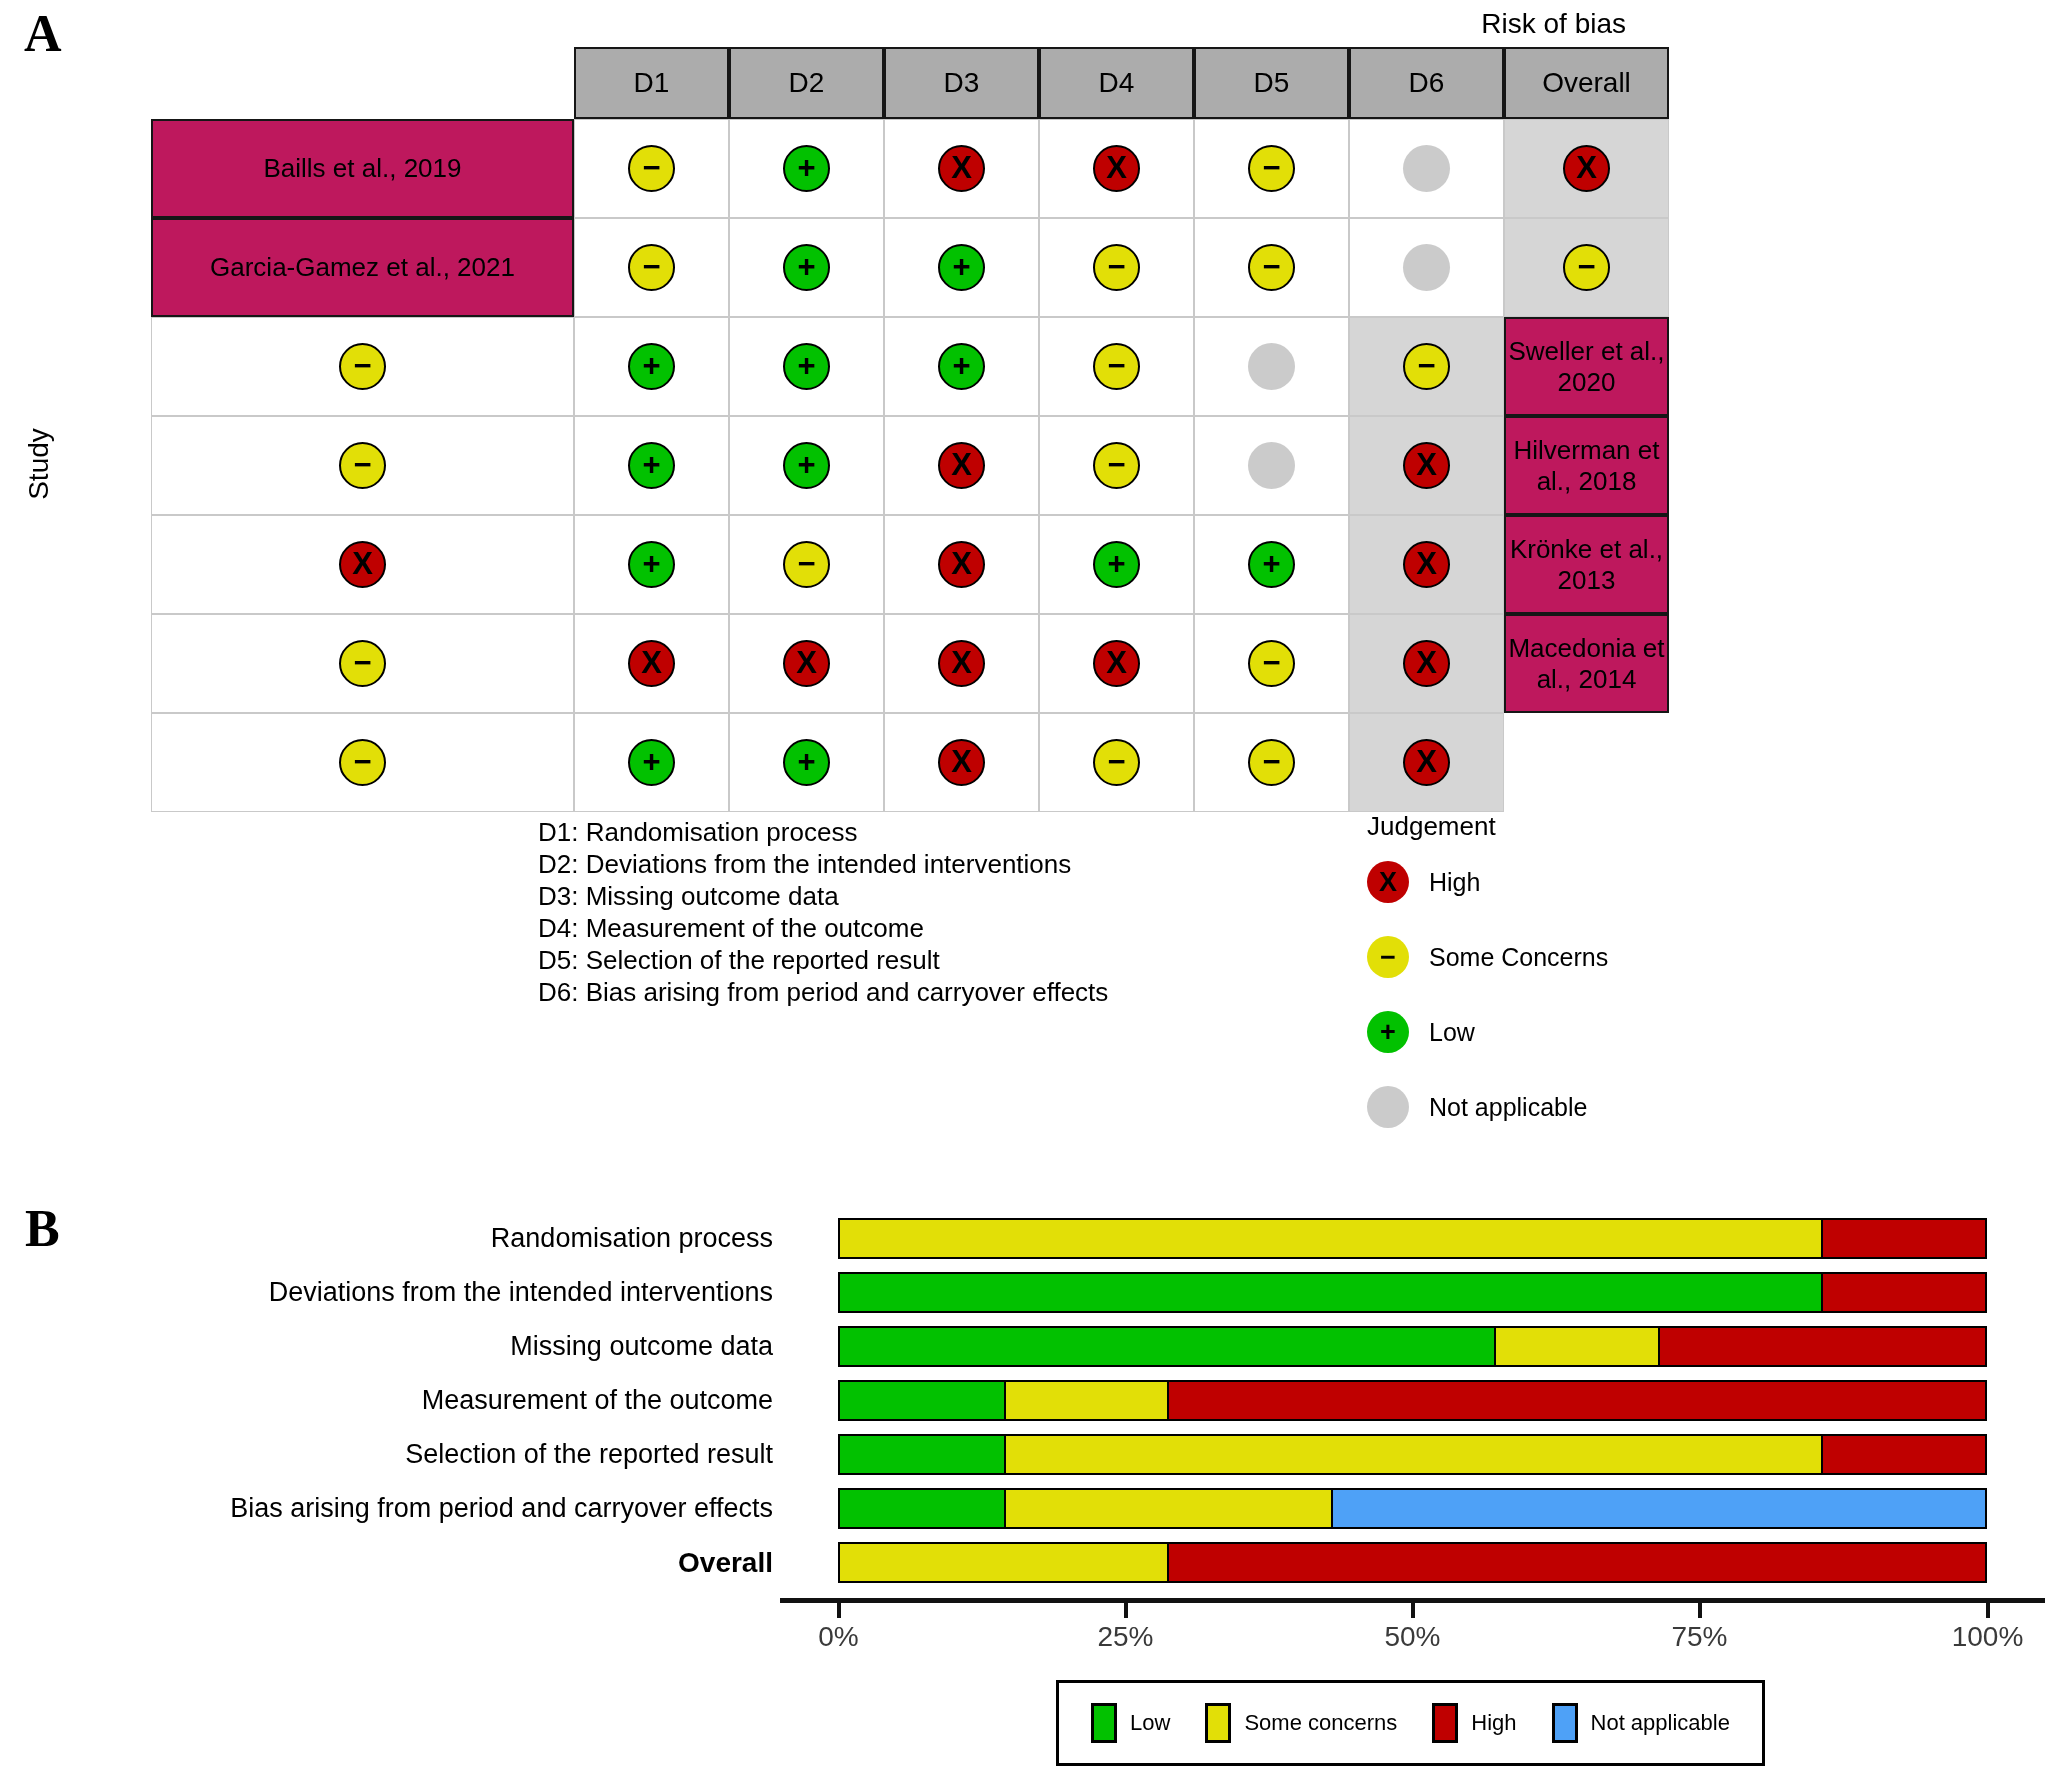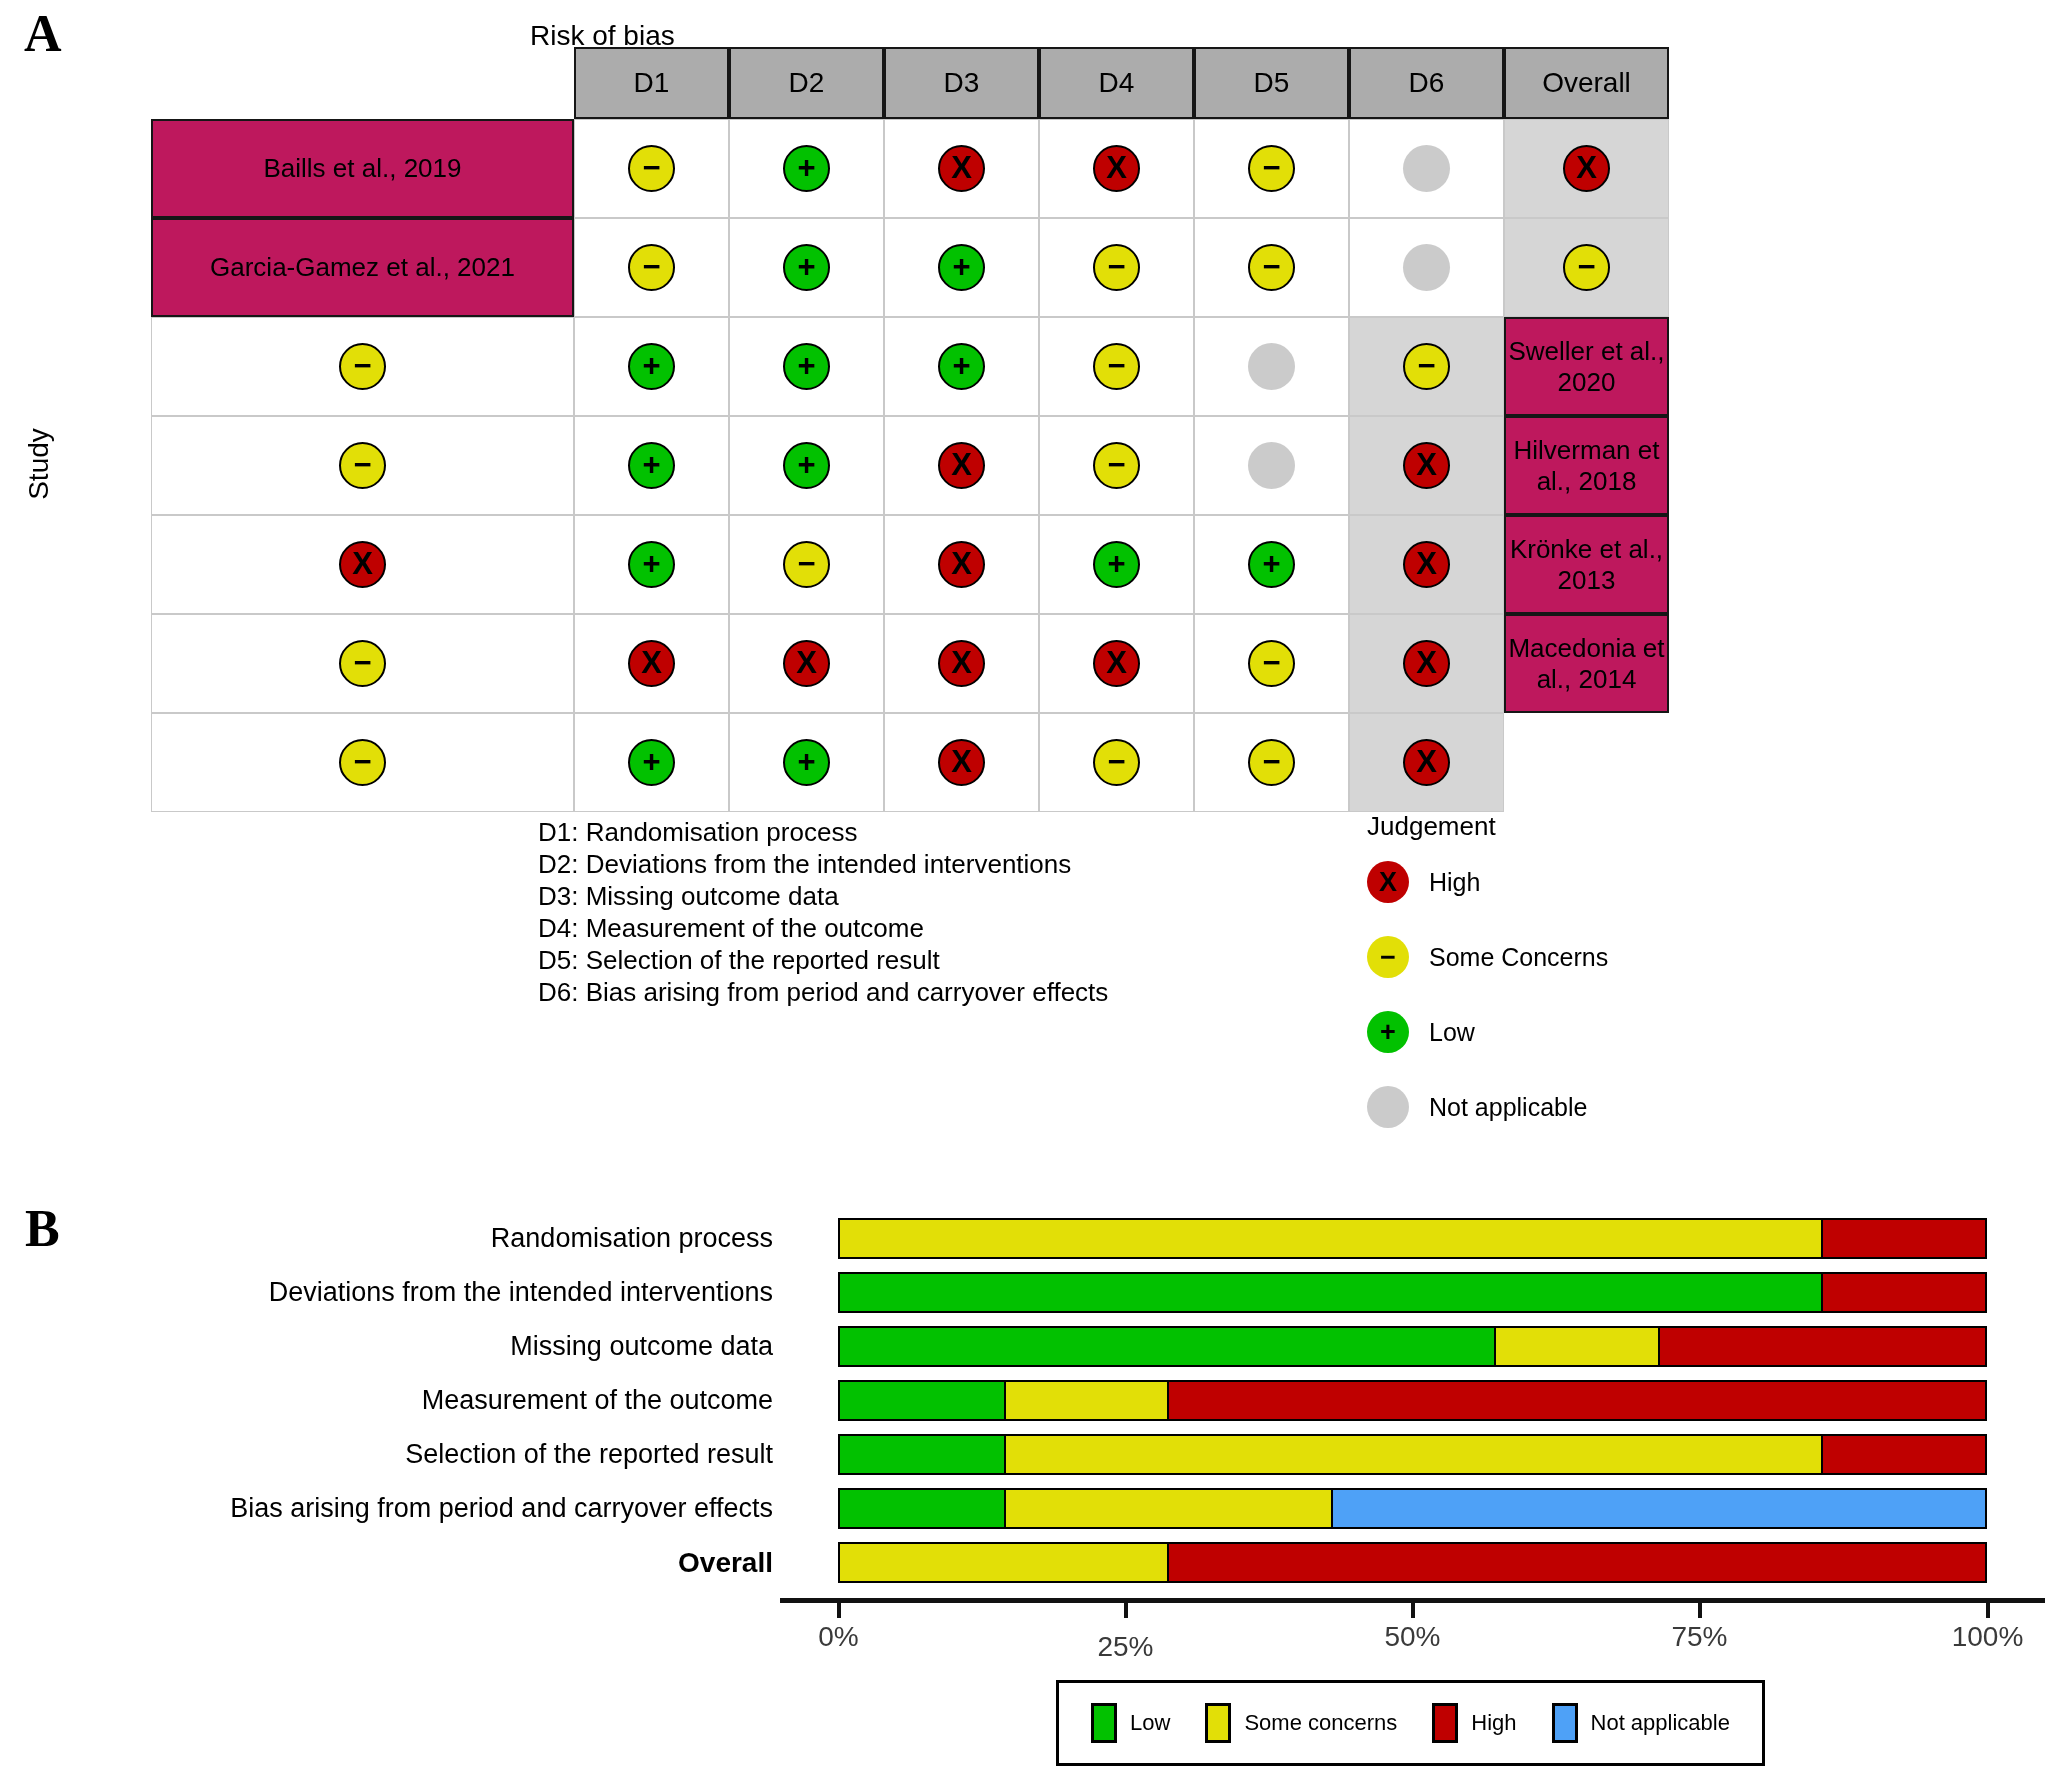--- a/index.html
+++ b/index.html
@@ -2,21 +2,21 @@
 <html style="font-size:8px"><head>
 <meta charset="utf-8">
 <style>
   html,body{margin:0;padding:0;background:#ffffff;}
   .figure{position:relative;width:2046px;height:1783px;background:#ffffff;
           font-family:"Liberation Sans",sans-serif;color:#000;overflow:hidden;}
   .panel-letter{position:absolute;font-family:"Liberation Serif",serif;font-weight:700;
                 font-size:52px;color:#000;}
   #panelA-letter{left:24px;top:4px;}
   #panelB-letter{left:25px;top:1199px;}
-  #rob-title{position:absolute;left:530px;top:20px;width:1096px;text-align:left;
+  #rob-title{position:absolute;left:530px;top:8px;width:1096px;text-align:right;
              font-size:28px;color:#000;}
   
   #rob-table{position:absolute;left:107px;top:47px;display:grid;
              grid-template-columns:423px 155px 155px 155px 155px 155px 155px 165px;
              grid-template-rows:72px repeat(7,99px);padding-left:44px;}
   .corner{background:#ffffff;}
   .hcell{background:#ACACAC;border:2px solid #161616;box-sizing:border-box;
          display:flex;align-items:center;justify-content:center;font-size:28px;}
   .scell{background:#be185d;border:2px solid #161616;box-sizing:border-box;
          display:flex;align-items:center;justify-content:center;font-size:26px;text-align:center;}
@@ -398,21 +398,21 @@
         <div class="seg" style="width: 28.6%; background: rgb(226, 223, 7);"></div>
         <div class="seg" style="width: 71.4%; background: rgb(191, 0, 0);"></div>
       </div>
     </div>
 
   <div id="axis-line"></div>
   <div id="axis-ticks">
       <div class="tick" style="left: 837px;"></div>
       <div class="tick-label" style="left: 769px;">0%</div>
       <div class="tick" style="left: 1124px;"></div>
-      <div class="tick-label" style="left: 1056px; margin-top: 10px;">25%</div>
+      <div class="tick-label" style="left: 1056px;">25%</div>
       <div class="tick" style="left: 1411px;"></div>
       <div class="tick-label" style="left: 1343px;">50%</div>
       <div class="tick" style="left: 1698px;"></div>
       <div class="tick-label" style="left: 1630px;">75%</div>
       <div class="tick" style="left: 1986px;"></div>
       <div class="tick-label" style="left: 1918px;">100%</div>
     </div>
 
   <div id="bar-legend">
       <div class="blitem">

